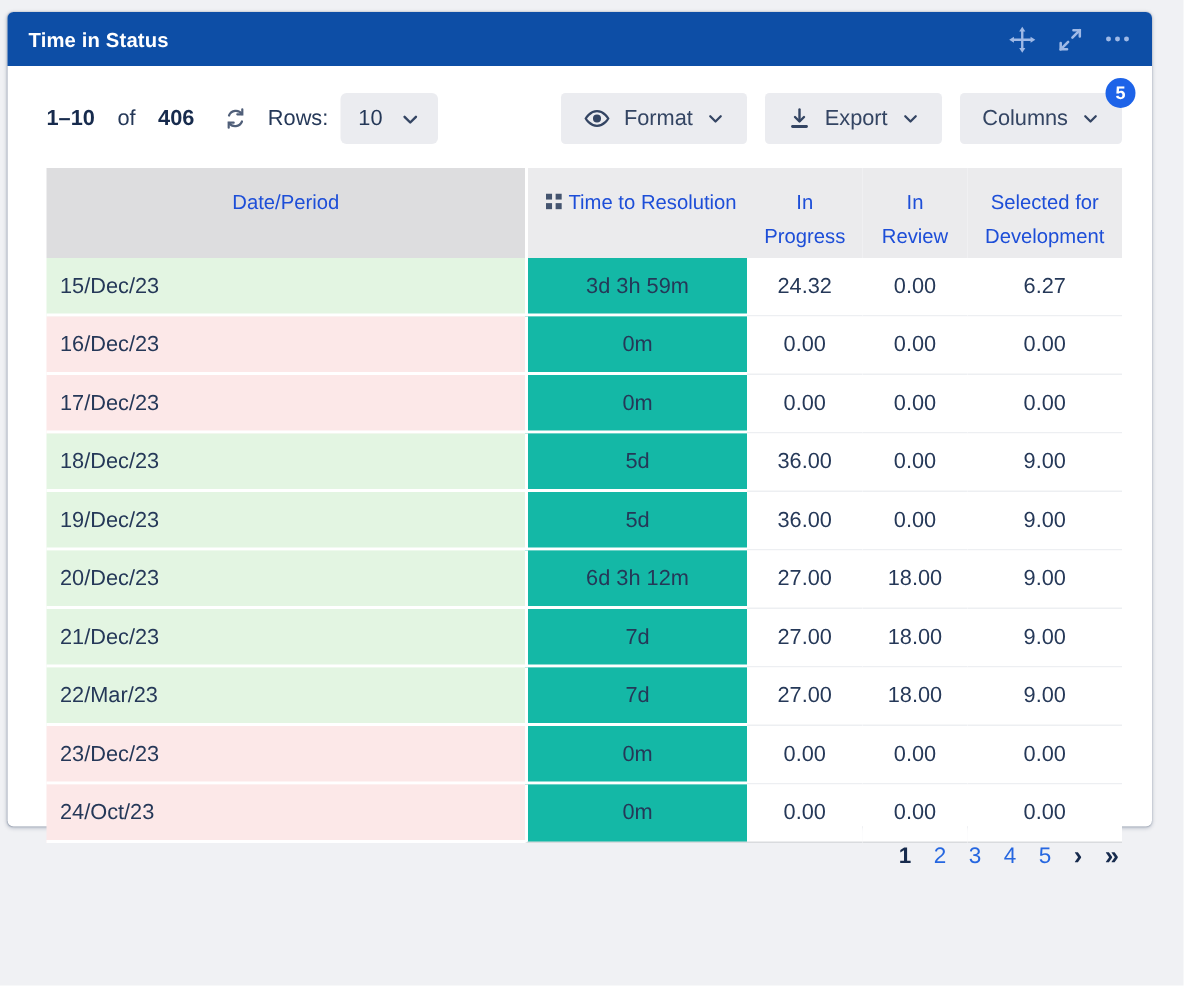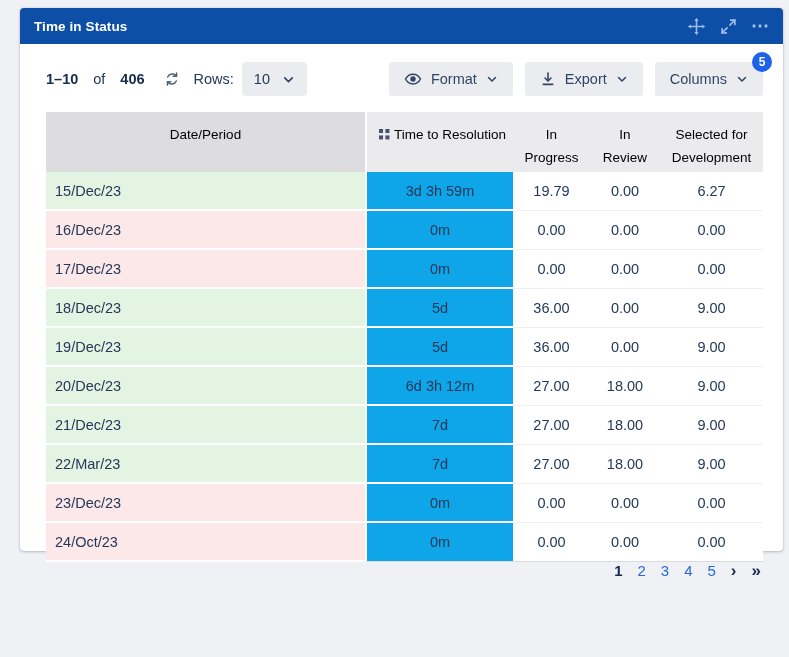--- a/index.html
+++ b/index.html
@@ -6,21 +6,21 @@
   html, body { width: 789px; height: 657px; }
   body {
     background: #f0f1f4;
     font-family: "Liberation Sans", sans-serif;
     color: #253858;
     position: relative;
     overflow: hidden;
   }
   .card {
     position: absolute;
-    left: 20px; top: 8px;
+    left: 5px; top: 8px;
     width: 763px; height: 543px;
     background: #ffffff;
     border-radius: 4px;
     box-shadow: 0 1px 3px rgba(9,30,66,.25), 0 0 1px rgba(9,30,66,.3);
     display: flex;
     flex-direction: column;
   }
   
   .card-header {
     height: 36px;
@@ -100,39 +100,39 @@
   col.c-ttr { width: 148px; }
   col.c-prog { width: 77px; }
   col.c-rev { width: 70px; }
   col.c-sel { width: 103px; }
   thead th {
     height: 60px;
     vertical-align: top;
     padding-top: 12px;
     font-weight: normal;
     font-size: 13.5px;
-    color: #000000;
+    color: #1d4ed8;
     background: #ebebed;
     line-height: 1.7;
     margin-left: 40px;
   }
   th.h-date { background: #dddddf; text-align: center; }
   th.h-ttr {
     text-align: left;
     padding-left: 12px;
     border-left: 2px solid #ffffff;
     white-space: nowrap;
     cursor: pointer;
   }
   th.h-num { padding-left: 6px; padding-right: 6px; }
   .grip { display: inline-block; vertical-align: -1px; margin-right: 4px; }
   tbody td { height: 39px; }
   td.d-date { padding-left: 9px; border-bottom: 2px solid #ffffff; text-align: left; }
   td.d-ttr {
-    background: #0ea5e9;
+    background: #14b8a6;
     text-align: center;
     border-left: 2px solid #ffffff;
     border-bottom: 2px solid #ffffff;
   }
   td.d-num { background: #ffffff; text-align: center; border-bottom: 1px solid #edeff2; }
   tr.green td.d-date { background: #e3f5e2; }
   tr.pink  td.d-date { background: #fce8e8; }
   tr:last-child td.d-ttr { border-bottom: 1px solid #d9dbde; }
   tr:last-child td.d-num { border-bottom: 1px solid #d9dbde; }
   
@@ -265,21 +265,21 @@
           </th>
           <th class="h-num">In Progress</th>
           <th class="h-num">In Review</th>
           <th class="h-num">Selected for Development</th>
         </tr>
       </thead>
       <tbody id="table-body">
           <tr class="green">
       <td class="d-date">15/Dec/23</td>
       <td class="d-ttr">3d 3h 59m</td>
-      <td class="d-num">19.79</td>
+      <td class="d-num">24.32</td>
       <td class="d-num">0.00</td>
       <td class="d-num">6.27</td>
     </tr>
           <tr class="pink">
       <td class="d-date">16/Dec/23</td>
       <td class="d-ttr">0m</td>
       <td class="d-num">0.00</td>
       <td class="d-num">0.00</td>
       <td class="d-num">0.00</td>
     </tr>

